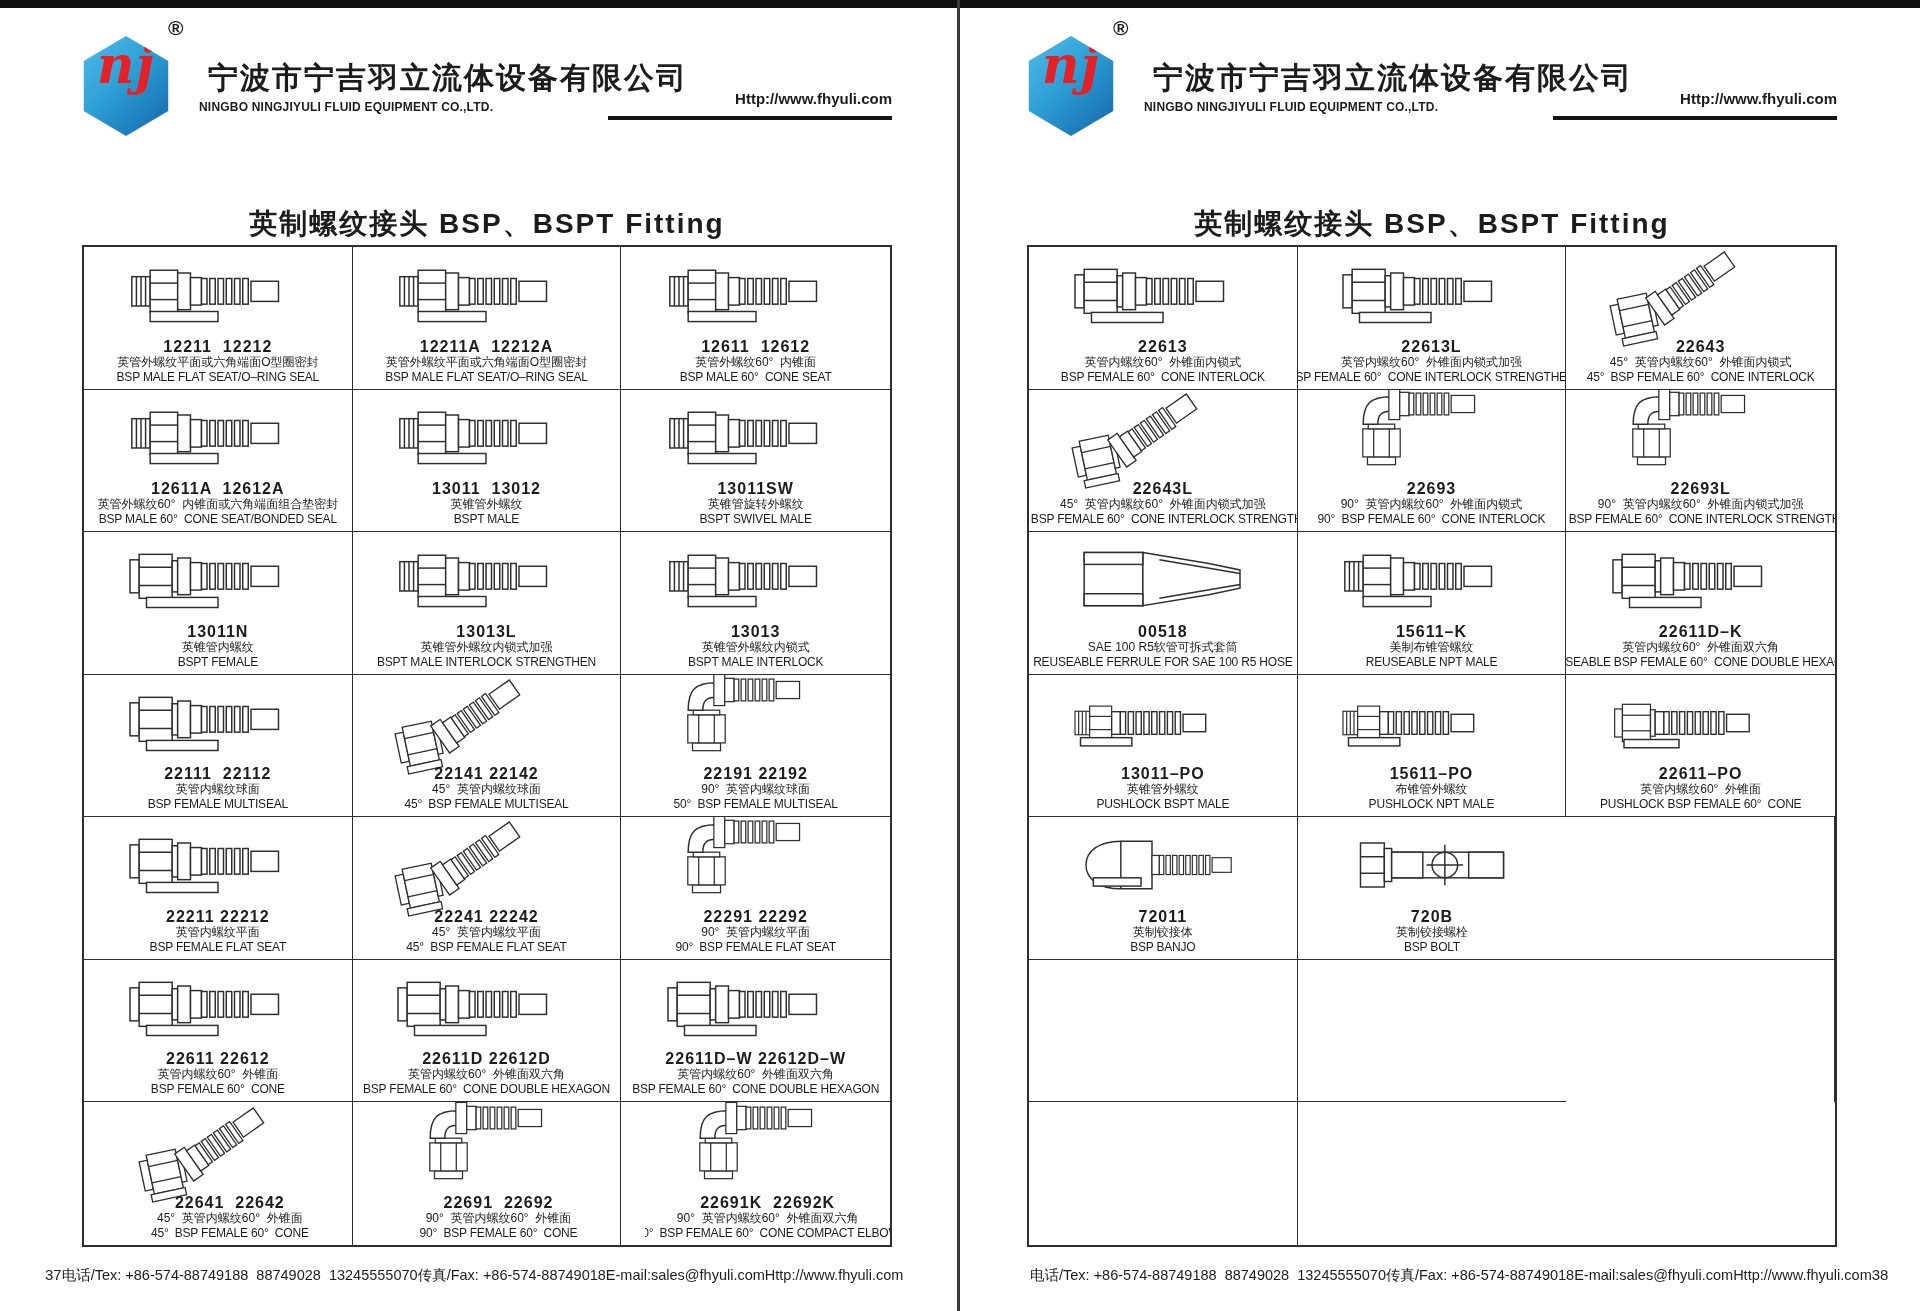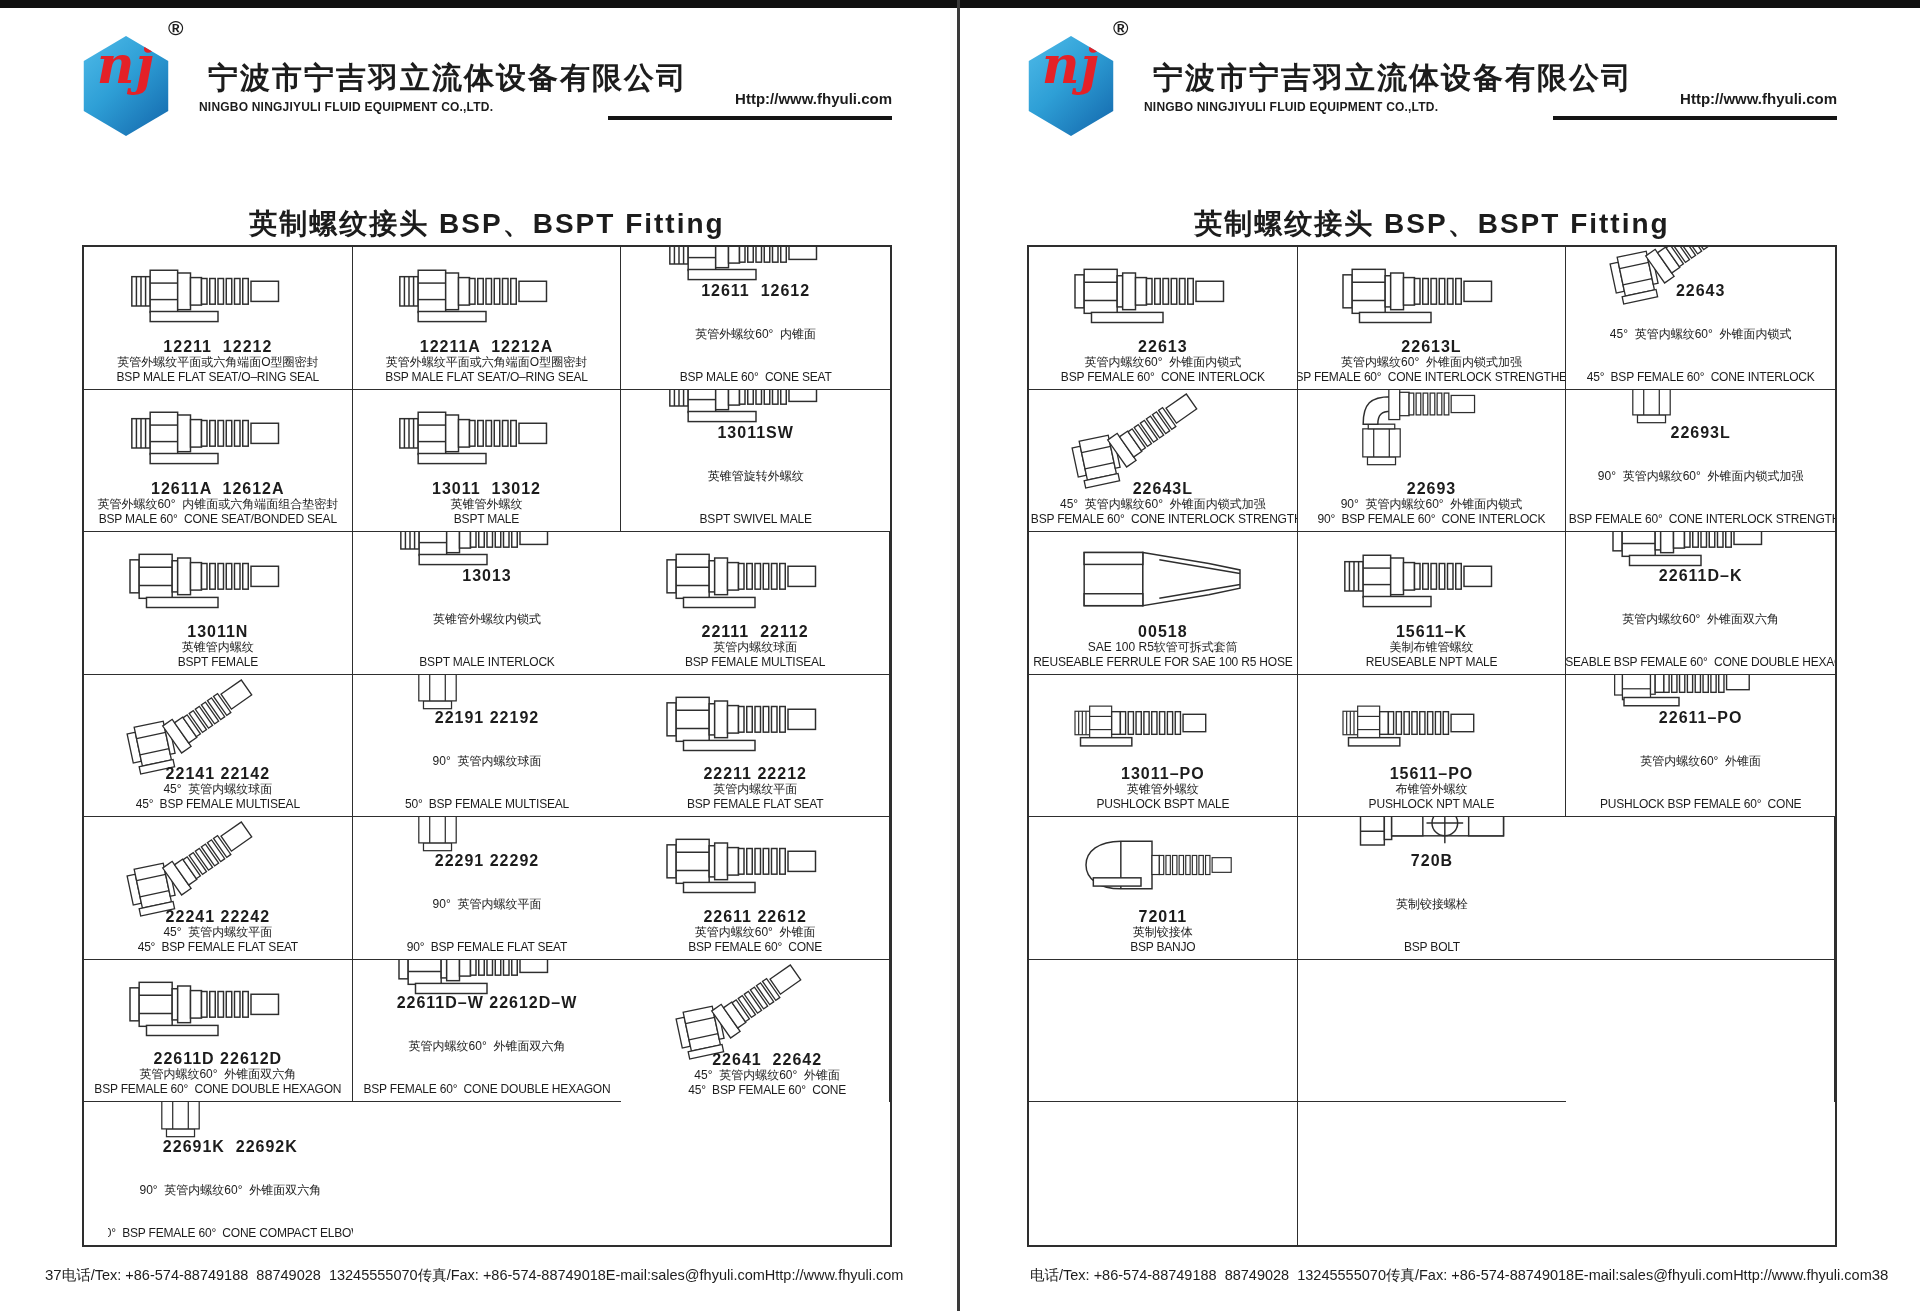--- a/index.html
+++ b/index.html
@@ -26,21 +26,21 @@
 
   .title{position:absolute;left:82px;top:186px;width:810px;text-align:center;
          font-size:28px;font-weight:bold;letter-spacing:2px;white-space:pre;}
 
   
   .grid{position:absolute;left:82px;top:245px;width:810px;height:1002px;
         display:grid;grid-template-columns:repeat(3,1fr);grid-template-rows:repeat(7,1fr);
         border:2px solid var(--line,#2e2e2e);box-sizing:border-box;}
   .cell{border-right:1.6px solid var(--line,#2e2e2e);border-bottom:1.6px solid var(--line,#2e2e2e);
         box-sizing:border-box;display:flex;flex-direction:column;align-items:center;overflow:hidden;}
-  .cell.last-col{border-right:none;gap:28px;}
+  .cell.last-col{border-right:none;}
   .cell.last-row{border-bottom:none;margin-left:24px;}
   .draw{flex:1;display:flex;align-items:center;justify-content:center;padding-top:4px;min-height:0;}
   .draw svg{height:88px;width:188px;overflow:visible;}
   .code{font-size:16px;font-weight:bold;letter-spacing:1px;white-space:pre;line-height:15px;}
   .cn{font-size:12px;white-space:pre;line-height:14px;margin-top:1px;}
   .en{font-size:12px;white-space:pre;line-height:14px;margin-top:1px;margin-bottom:5px;letter-spacing:-0.2px;}
 
   
   .footer{position:absolute;top:1266px;display:flex;justify-content:space-between;align-items:baseline;
           font-size:14.5px;white-space:pre;}
@@ -276,20 +276,30 @@
         <div class="cell">
           <div class="draw">
             <svg viewBox="0 0 200 96">
               <use href="#sym-straight-female"></use>
             </svg>
           </div>
           <div class="code">13011N</div>
           <div class="cn">英锥管内螺纹</div>
           <div class="en">BSPT FEMALE</div>
         </div>
+        <div class="cell">
+          <div class="draw">
+            <svg viewBox="0 0 200 96">
+              <use href="#sym-straight-male"></use>
+            </svg>
+          </div>
+          <div class="code">13013L</div>
+          <div class="cn">英锥管外螺纹内锁式加强</div>
+          <div class="en">BSPT MALE INTERLOCK STRENGTHEN</div>
+        </div>
         <div class="cell last-col">
           <div class="draw">
             <svg viewBox="0 0 200 96">
               <use href="#sym-straight-male"></use>
             </svg>
           </div>
           <div class="code">13013</div>
           <div class="cn">英锥管外螺纹内锁式</div>
           <div class="en">BSPT MALE INTERLOCK</div>
         </div>
@@ -385,20 +395,30 @@
         </div>
         <div class="cell last-row">
           <div class="draw">
             <svg viewBox="0 0 200 96">
               <use href="#sym-elbow45"></use>
             </svg>
           </div>
           <div class="code">22641  22642</div>
           <div class="cn">45°  英管内螺纹60°  外锥面</div>
           <div class="en">45°  BSP FEMALE 60°  CONE</div>
+        </div>
+        <div class="cell last-row">
+          <div class="draw">
+            <svg viewBox="0 0 200 96">
+              <use href="#sym-elbow90"></use>
+            </svg>
+          </div>
+          <div class="code">22691  22692</div>
+          <div class="cn">90°  英管内螺纹60°  外锥面</div>
+          <div class="en">90°  BSP FEMALE 60°  CONE</div>
         </div>
         <div class="cell last-col last-row">
           <div class="draw">
             <svg viewBox="0 0 200 96">
               <use href="#sym-elbow90"></use>
             </svg>
           </div>
           <div class="code">22691K  22692K</div>
           <div class="cn">90°  英管内螺纹60°  外锥面双六角</div>
           <div class="en">90°  BSP FEMALE 60°  CONE COMPACT ELBOW</div>

